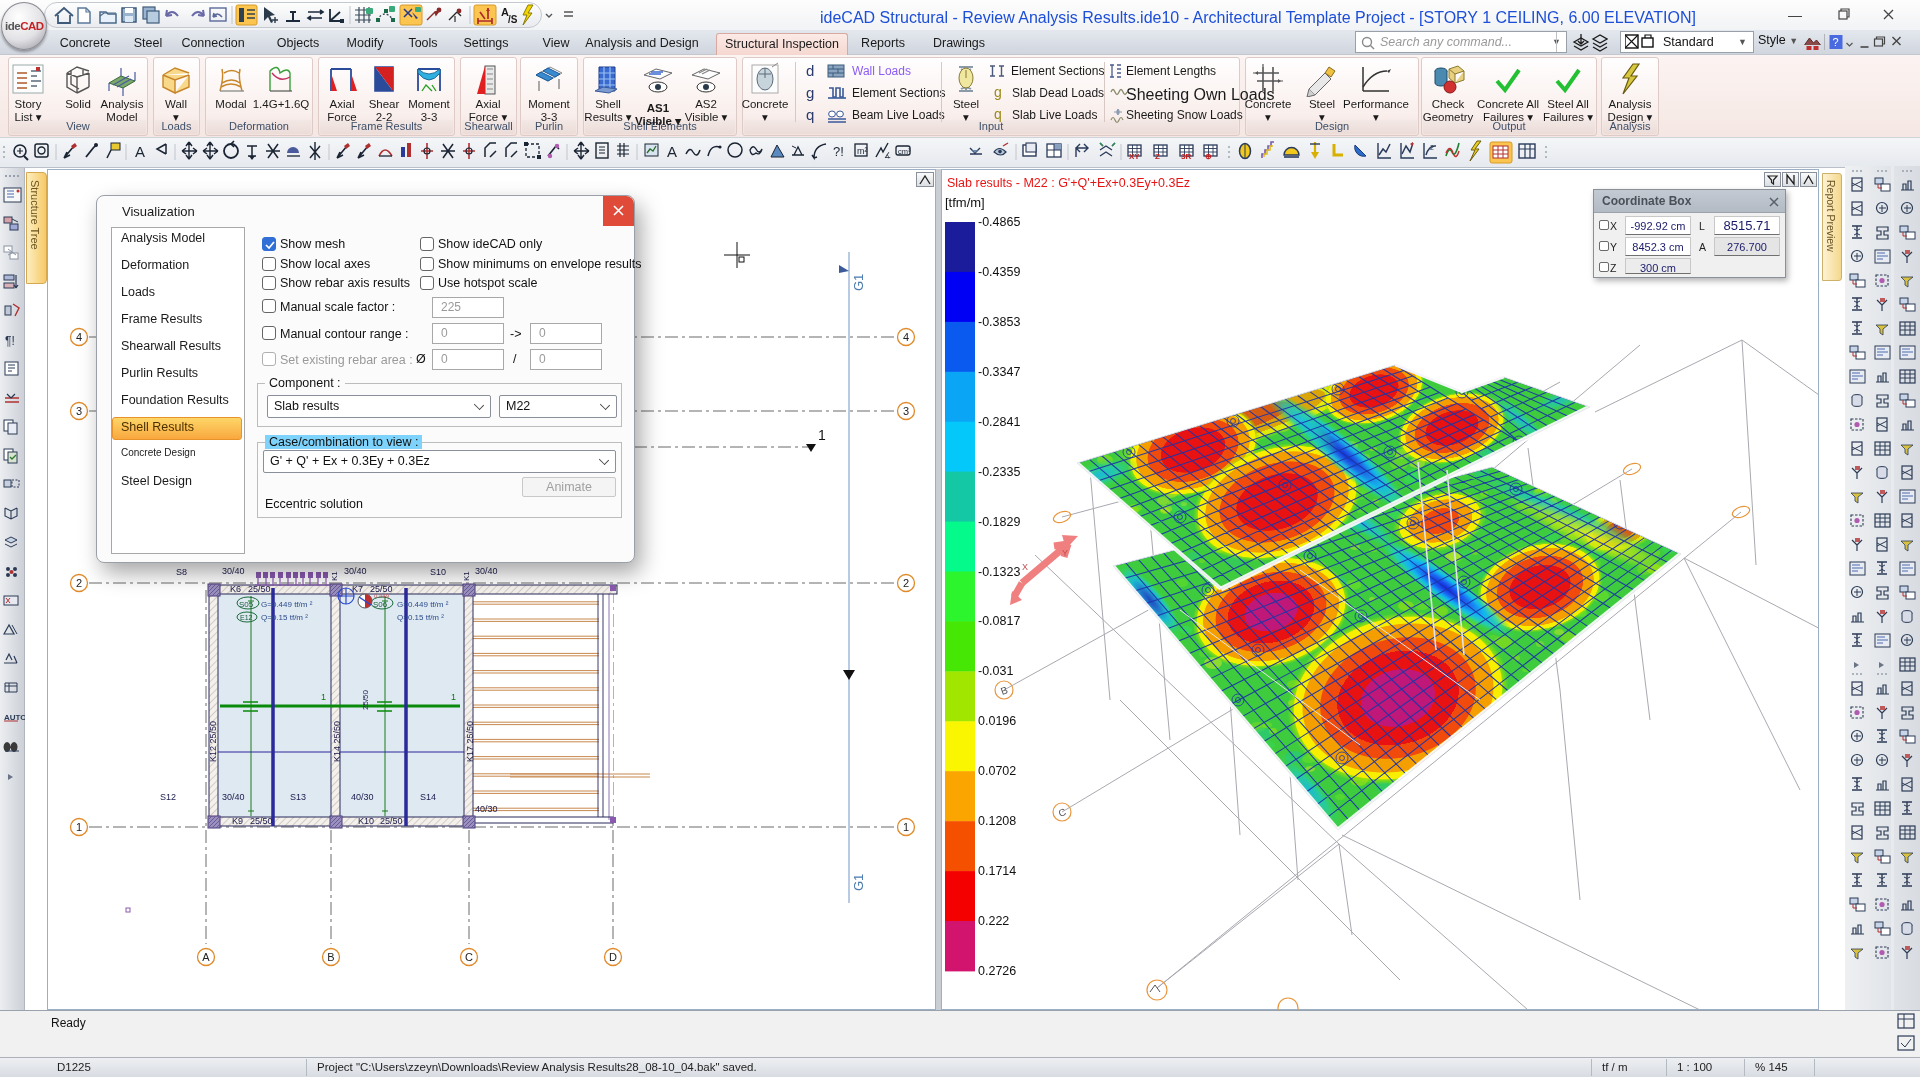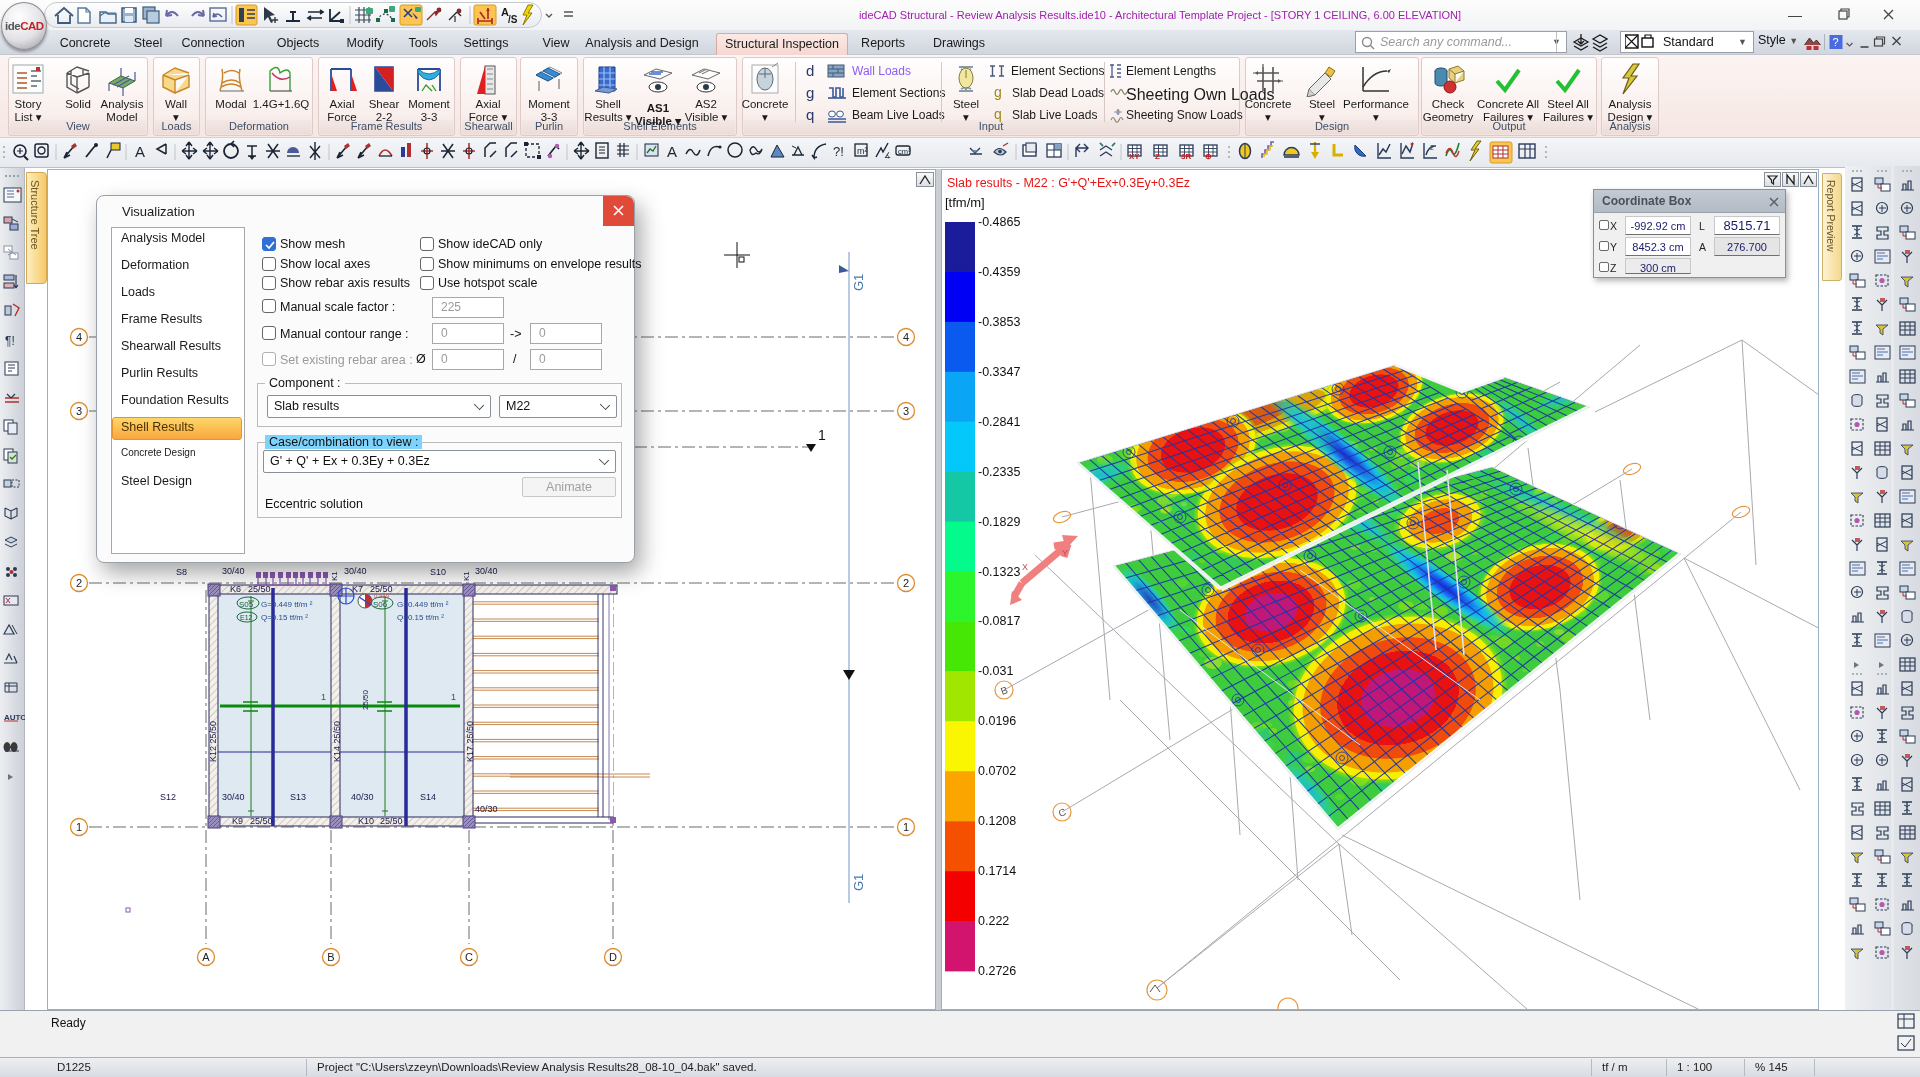--- a/index.html
+++ b/index.html
@@ -1,19 +1,19 @@
 <!DOCTYPE html>
 <html><head><meta charset="utf-8">
 <style>
 *{margin:0;padding:0;box-sizing:border-box;}
 html,body{width:1920px;height:1077px;overflow:hidden;font-family:"Liberation Sans",sans-serif;background:#fff;}
 .abs{position:absolute;}
 #titlebar{left:0;top:0;width:1920px;height:30px;background:linear-gradient(#fdfdfd,#f2f3f5);}
 #qat{left:44px;top:2px;width:498px;height:26px;background:linear-gradient(#fefefe,#e9ebef);border:1px solid #c4c8cf;border-radius:13px;}
-#title-text{left:820px;top:9px;width:680px;text-align:center;font-size:11px;color:#a21caf;white-space:nowrap;}
+#title-text{left:820px;top:9px;width:680px;text-align:center;font-size:16px;color:#1d4ed8;white-space:nowrap;}
 .winbtn{top:0;width:46px;height:29px;display:flex;align-items:center;justify-content:center;font-size:14px;color:#444;}
 #menurow{left:0;top:30px;width:1920px;height:25px;background:linear-gradient(#e4e8ee,#d0d5de);border-bottom:1px solid #c2c7d0;}
 .mtab{position:absolute;top:33px;height:22px;line-height:20px;font-size:12.5px;color:#1a1a1a;text-align:center;}
 .mtab.active{background:linear-gradient(#fceae6,#f5d7d0);border:1px solid #d8a9a0;border-bottom:none;border-radius:3px 3px 0 0;}
 #searchwrap{left:1355px;top:31px;width:212px;height:22px;background:#fff;border:1px solid #9aa0a8;font-size:12.5px;color:#9a9a9a;font-style:italic;line-height:20px;}
 #stdbox{left:1620px;top:31px;width:134px;height:22px;background:#fff;border:1px solid #9aa0a8;font-size:12.5px;color:#111;line-height:20px;padding-left:42px;font-style:normal;}
 #ribbon{left:0;top:55px;width:1920px;height:83px;background:linear-gradient(#fcf4f2,#f5e7e3);border-bottom:1px solid #cfd3da;}
 .rgroup{position:absolute;top:57px;height:79px;background:linear-gradient(#fffefe,#f9efec 72%,#f2e3df);border:1px solid #decbc7;border-radius:3px;}
 .rlabel{position:absolute;left:1px;right:1px;bottom:1px;height:14px;text-align:center;font-size:11px;color:#3e4f68;background:linear-gradient(#f3e8e5,#ecdcd8);border-radius:0 0 3px 3px;}
 .ritem{position:absolute;text-align:center;font-size:11.5px;color:#1a1a1a;line-height:13px;}

